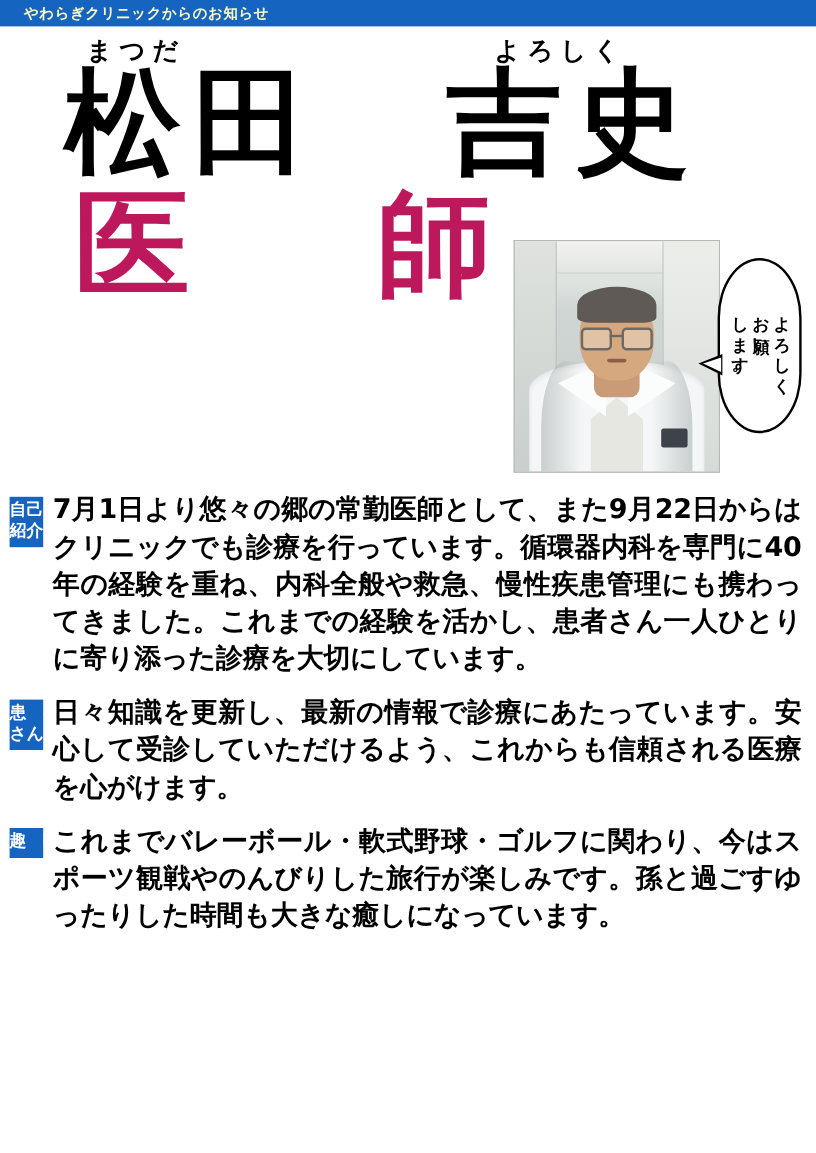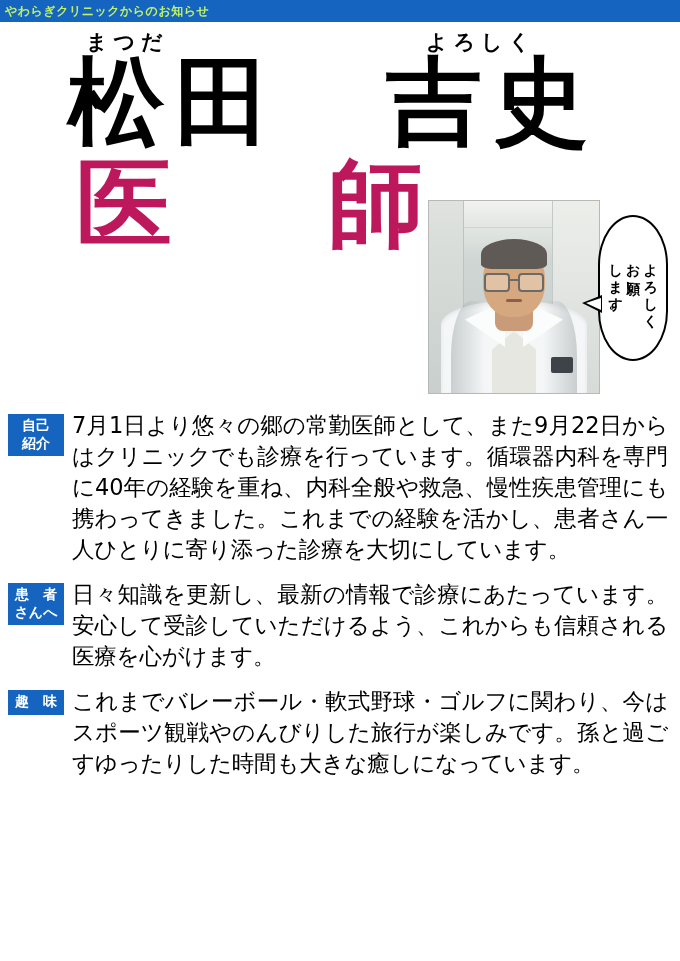--- a/index.html
+++ b/index.html
@@ -12,33 +12,33 @@
     background: #ffffff;
     font-family: "DejaVu Sans", "Liberation Sans", sans-serif;
     overflow: hidden;
     position: relative;
   }
 
   
   .header-bar {
     height: 22px;
     background: #1565c0;
-    color: #bef264;
+    color: #fef9c3;
     display: flex;
     align-items: center;
-    padding-left: 5px;
+    padding-left: 20px;
     font-size: 12px;
     font-weight: bold;
     letter-spacing: 0.5px;
   }
 
   
   .name-block {
     position: relative;
-    padding: 6px 0 0 18px;
+    padding: 6px 0 0 4px;
   }
   .furigana-row {
     position: relative;
     height: 26px;
     margin-left: 60px;
     width: 560px;
   }
   .furigana {
     position: absolute;
     font-size: 21px;
@@ -245,40 +245,40 @@
     left: 0;
     width: 680px;
   }
   .section {
     display: flex;
     align-items: flex-start;
     margin-bottom: 14px;
   }
   .section-tag {
     flex: 0 0 auto;
-    width: 56px;
+    width: 28px;
     margin-left: 8px;
     margin-top: 4px;
     background: #1565c0;
     color: #ffffff;
     font-size: 14px;
     font-weight: bold;
     line-height: 1.25;
     text-align: center;
     padding: 3px 0 4px 0;
     white-space: pre;
     letter-spacing: 0px;
   }
   .section-body {
     flex: 1 1 auto;
     margin-left: 8px;
     margin-right: 12px;
     font-size: 22.5px;
     line-height: 1.38;
-    font-weight: normal;
+    font-weight: bold;
     color: #000;
     letter-spacing: -0.2px;
     text-align: justify;
   }
 </style>
 </head>
 <body>
 
 <div class="header-bar">
   <span>やわらぎクリニックからのお知らせ</span>

